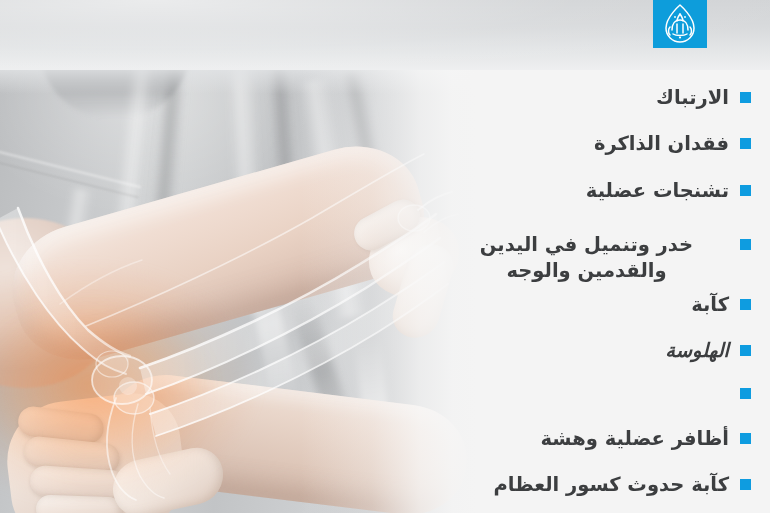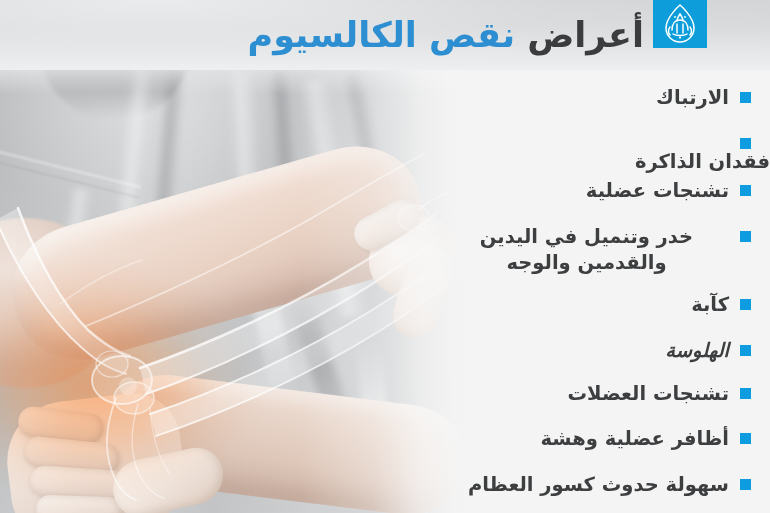--- a/index.html
+++ b/index.html
@@ -344,21 +344,20 @@
       <ellipse cx="414" cy="150" rx="16" ry="13" fill="none" stroke="#ffffff" stroke-opacity="0.52" stroke-width="1.3"></ellipse>
     </svg>
 
     <div class="photo-top-fade"></div>
     <div class="photo-veil"></div>
   </div>
 
   <div class="header">
     <div class="header-sheen"></div>
 
-    <div class="header-title"><span class="title-word-dark">أعراض</span><span>&nbsp;</span><span class="title-word-blue">نقص الكالسيوم</span></div>
 
     <div class="logo-box">
       <svg width="54" height="48" viewBox="0 0 54 48">
         <g fill="none" stroke="#ffffff" stroke-width="1.5" stroke-linecap="round" stroke-linejoin="round">
 
           <path d="M27 5 C27 5 13 17 13 28 C13 36 19.5 42 27 42 C34.5 42 41 36 41 28 C41 17 27 5 27 5 Z"></path>
 
           <path d="M19 30 C19 24 22 20 27 20 C32 20 35 24 35 30"></path>
           <path d="M20 34 C23 36 31 36 34 34"></path>
           <path d="M24 24 C24 28 24 31 24 33"></path>
@@ -377,55 +376,54 @@
     </div>
   </div>
 
   <div class="list-panel">
 
     <div class="symptom-row" style="top:15px;">
       <span class="bullet"></span>
       <span class="symptom-text">الارتباك</span>
     </div>
 
-    <div class="symptom-row" style="top:61px;flex-direction:column;">
+    <div class="symptom-row" style="top:61px;">
       <span class="bullet"></span>
       <span class="symptom-text">فقدان الذاكرة</span>
     </div>
 
     <div class="symptom-row" style="top:108px;">
       <span class="bullet"></span>
       <span class="symptom-text">تشنجات عضلية</span>
     </div>
 
-    <div class="symptom-row" style="top:154px;">
+    <div class="symptom-row" style="top:162px;">
       <span class="bullet"></span>
       <span class="symptom-text" style="text-align:center;">خدر وتنميل في اليدين
 والقدمين والوجه</span>
     </div>
 
     <div class="symptom-row" style="top:222px;">
       <span class="bullet"></span>
       <span class="symptom-text">كآبة</span>
     </div>
 
     <div class="symptom-row" style="top:268px;font-style:italic;">
       <span class="bullet"></span>
       <span class="symptom-text">الهلوسة</span>
     </div>
 
     <div class="symptom-row" style="top:311px;">
       <span class="bullet"></span>
-      <span class="symptom-text">تشنجات العضلات</span>
     </div>
 
     <div class="symptom-row" style="top:356px;">
       <span class="bullet"></span>
       <span class="symptom-text">أظافر عضلية وهشة</span>
     </div>
 
     <div class="symptom-row" style="top:402px;">
       <span class="bullet"></span>
-      <span class="symptom-text">سهولة حدوث كسور العظام</span>
+      <span class="symptom-text">كآبة حدوث كسور العظام</span>
     </div>
 
   </div>
 </div>
 
 </body></html>

